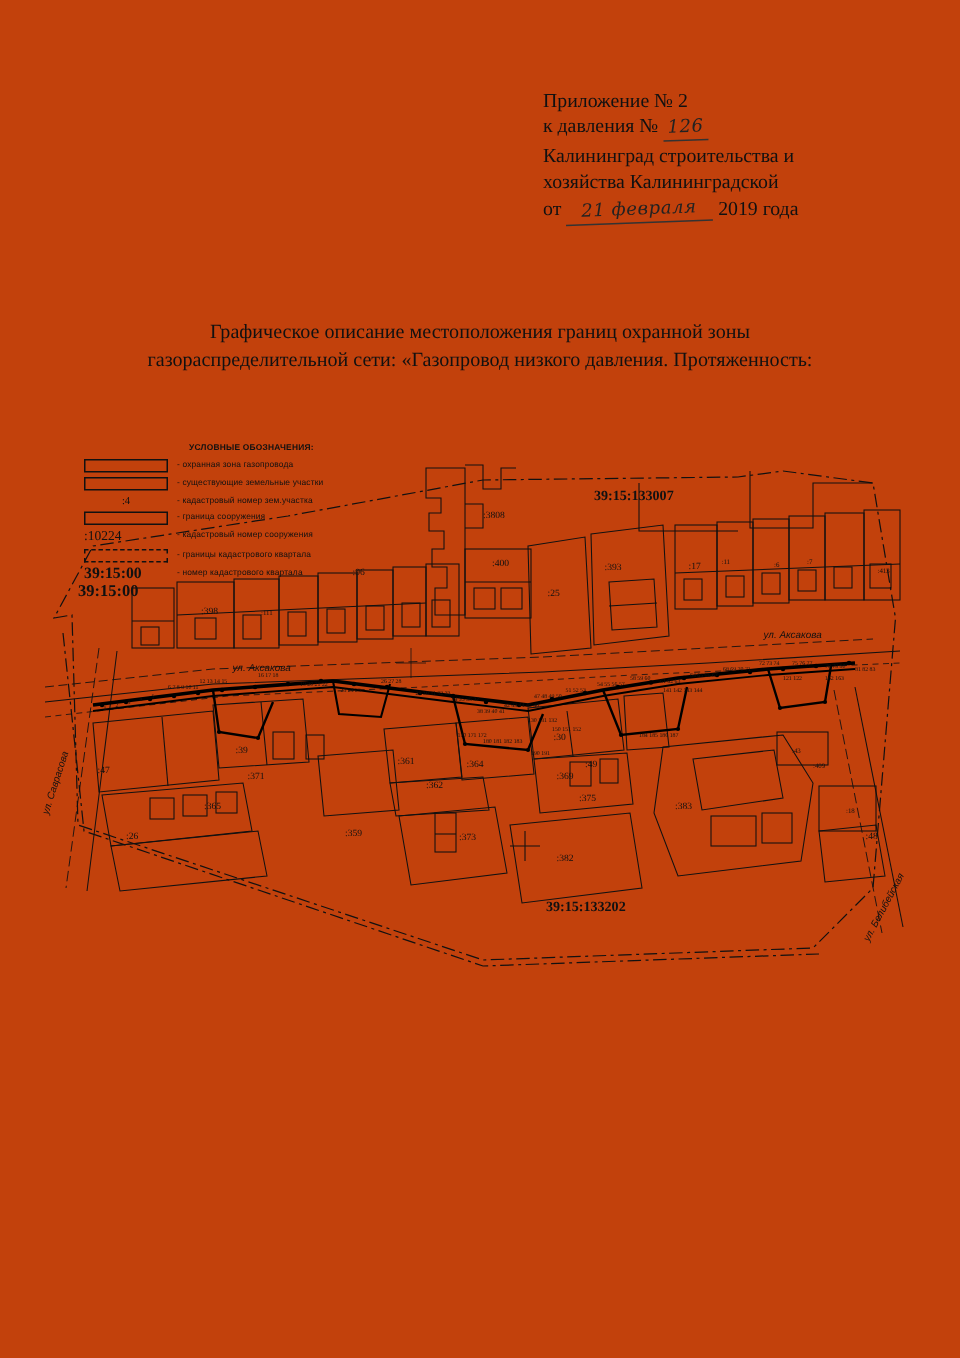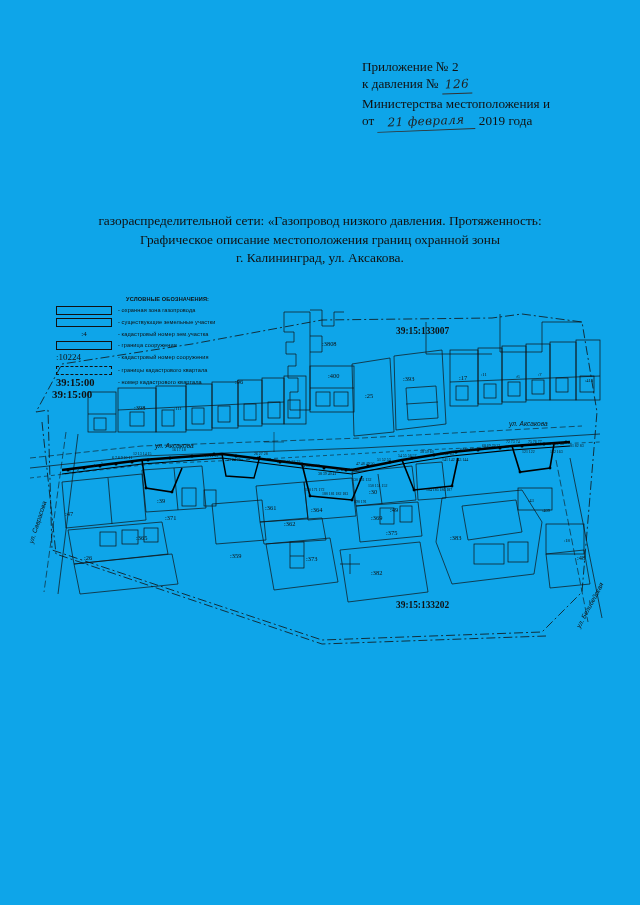--- a/index.html
+++ b/index.html
@@ -11,21 +11,21 @@
     width: 640px;
     height: 905px;
     position: relative;
     font-family: "Liberation Serif", serif;
     color: #111;
     overflow: hidden;
   }
   .page {
     position: absolute;
     inset: 0;
-    background: #0ea5e9;
+    background: #c2410c;
   }
 
   
   .header-block {
     position: absolute;
     left: 362px;
     top: 58px;
     width: 220px;
     font-size: 13.2px;
     line-height: 17.4px;
@@ -168,32 +168,32 @@
 <body>
 
 <div class="page">
 
   <div class="header-block">
     <div class="header-line">Приложение № 2</div>
     <div class="header-line">
       <span>к давления №</span>
       <span class="hand">126</span>
     </div>
-    <div class="header-line">Министерства местоположения и</div>
+    <div class="header-line">Калининград строительства и</div>
+    <div class="header-line">хозяйства Калининградской</div>
     <div class="header-line">
       <span>от</span>
       <span class="hand wide">21 февраля</span>
       <span>2019 года</span>
     </div>
   </div>
 
   <div class="title-block">
+    <div>Графическое описание местоположения границ охранной зоны</div>
     <div>газораспределительной сети: «Газопровод низкого давления. Протяженность:</div>
-    <div>Графическое описание местоположения границ охранной зоны</div>
-    <div>г. Калининград, ул. Аксакова.</div>
   </div>
 
   <div class="map">
 
     <svg width="600" height="360" viewBox="0 0 600 360">
       <defs>
         <pattern id="hatch" width="4" height="4" patternUnits="userSpaceOnUse" patternTransform="rotate(45)">
           <line x1="0" y1="0" x2="0" y2="4" stroke="#222" stroke-width="0.5"></line>
         </pattern>
       </defs>
@@ -389,21 +389,21 @@
 
       <div class="legend-row" style="top:82px">
         <div class="legend-sym sym-big">39:15:00</div>
         <div class="legend-label">- номер кадастрового квартала</div>
       </div>
     </div>
 
     <div id="map-text-layer">
         <div class="qlabel big" style="left: 30px; top: 96px;">39:15:00</div>
         <div class="qlabel" style="left: 374px; top: 34px;">39:15:133007</div>
-        <div class="qlabel" style="left: 374px; top: 308px;">39:15:133202</div>
+        <div class="qlabel" style="left: 342px; top: 308px;">39:15:133202</div>
         <div class="street" style="left: 133px; top: 150px;">ул. Аксакова</div>
         <div class="street" style="left: 487px; top: 128px;">ул. Аксакова</div>
         <div class="street vert-left" style="left: 12px; top: 245px;">ул. Саврасова</div>
         <div class="street vert-right" style="left: 559px; top: 330px;">ул. Белибейская</div>
         <div class="parcel" style="left: 300px; top: 48px;">:3808</div>
         <div class="parcel" style="left: 306px; top: 80px;">:400</div>
         <div class="parcel" style="left: 343px; top: 100px;">:25</div>
         <div class="parcel" style="left: 381px; top: 83px;">:393</div>
         <div class="parcel" style="left: 437px; top: 82px;">:17</div>
         <div class="parcel" style="left: 213px; top: 86px;">:96</div>

